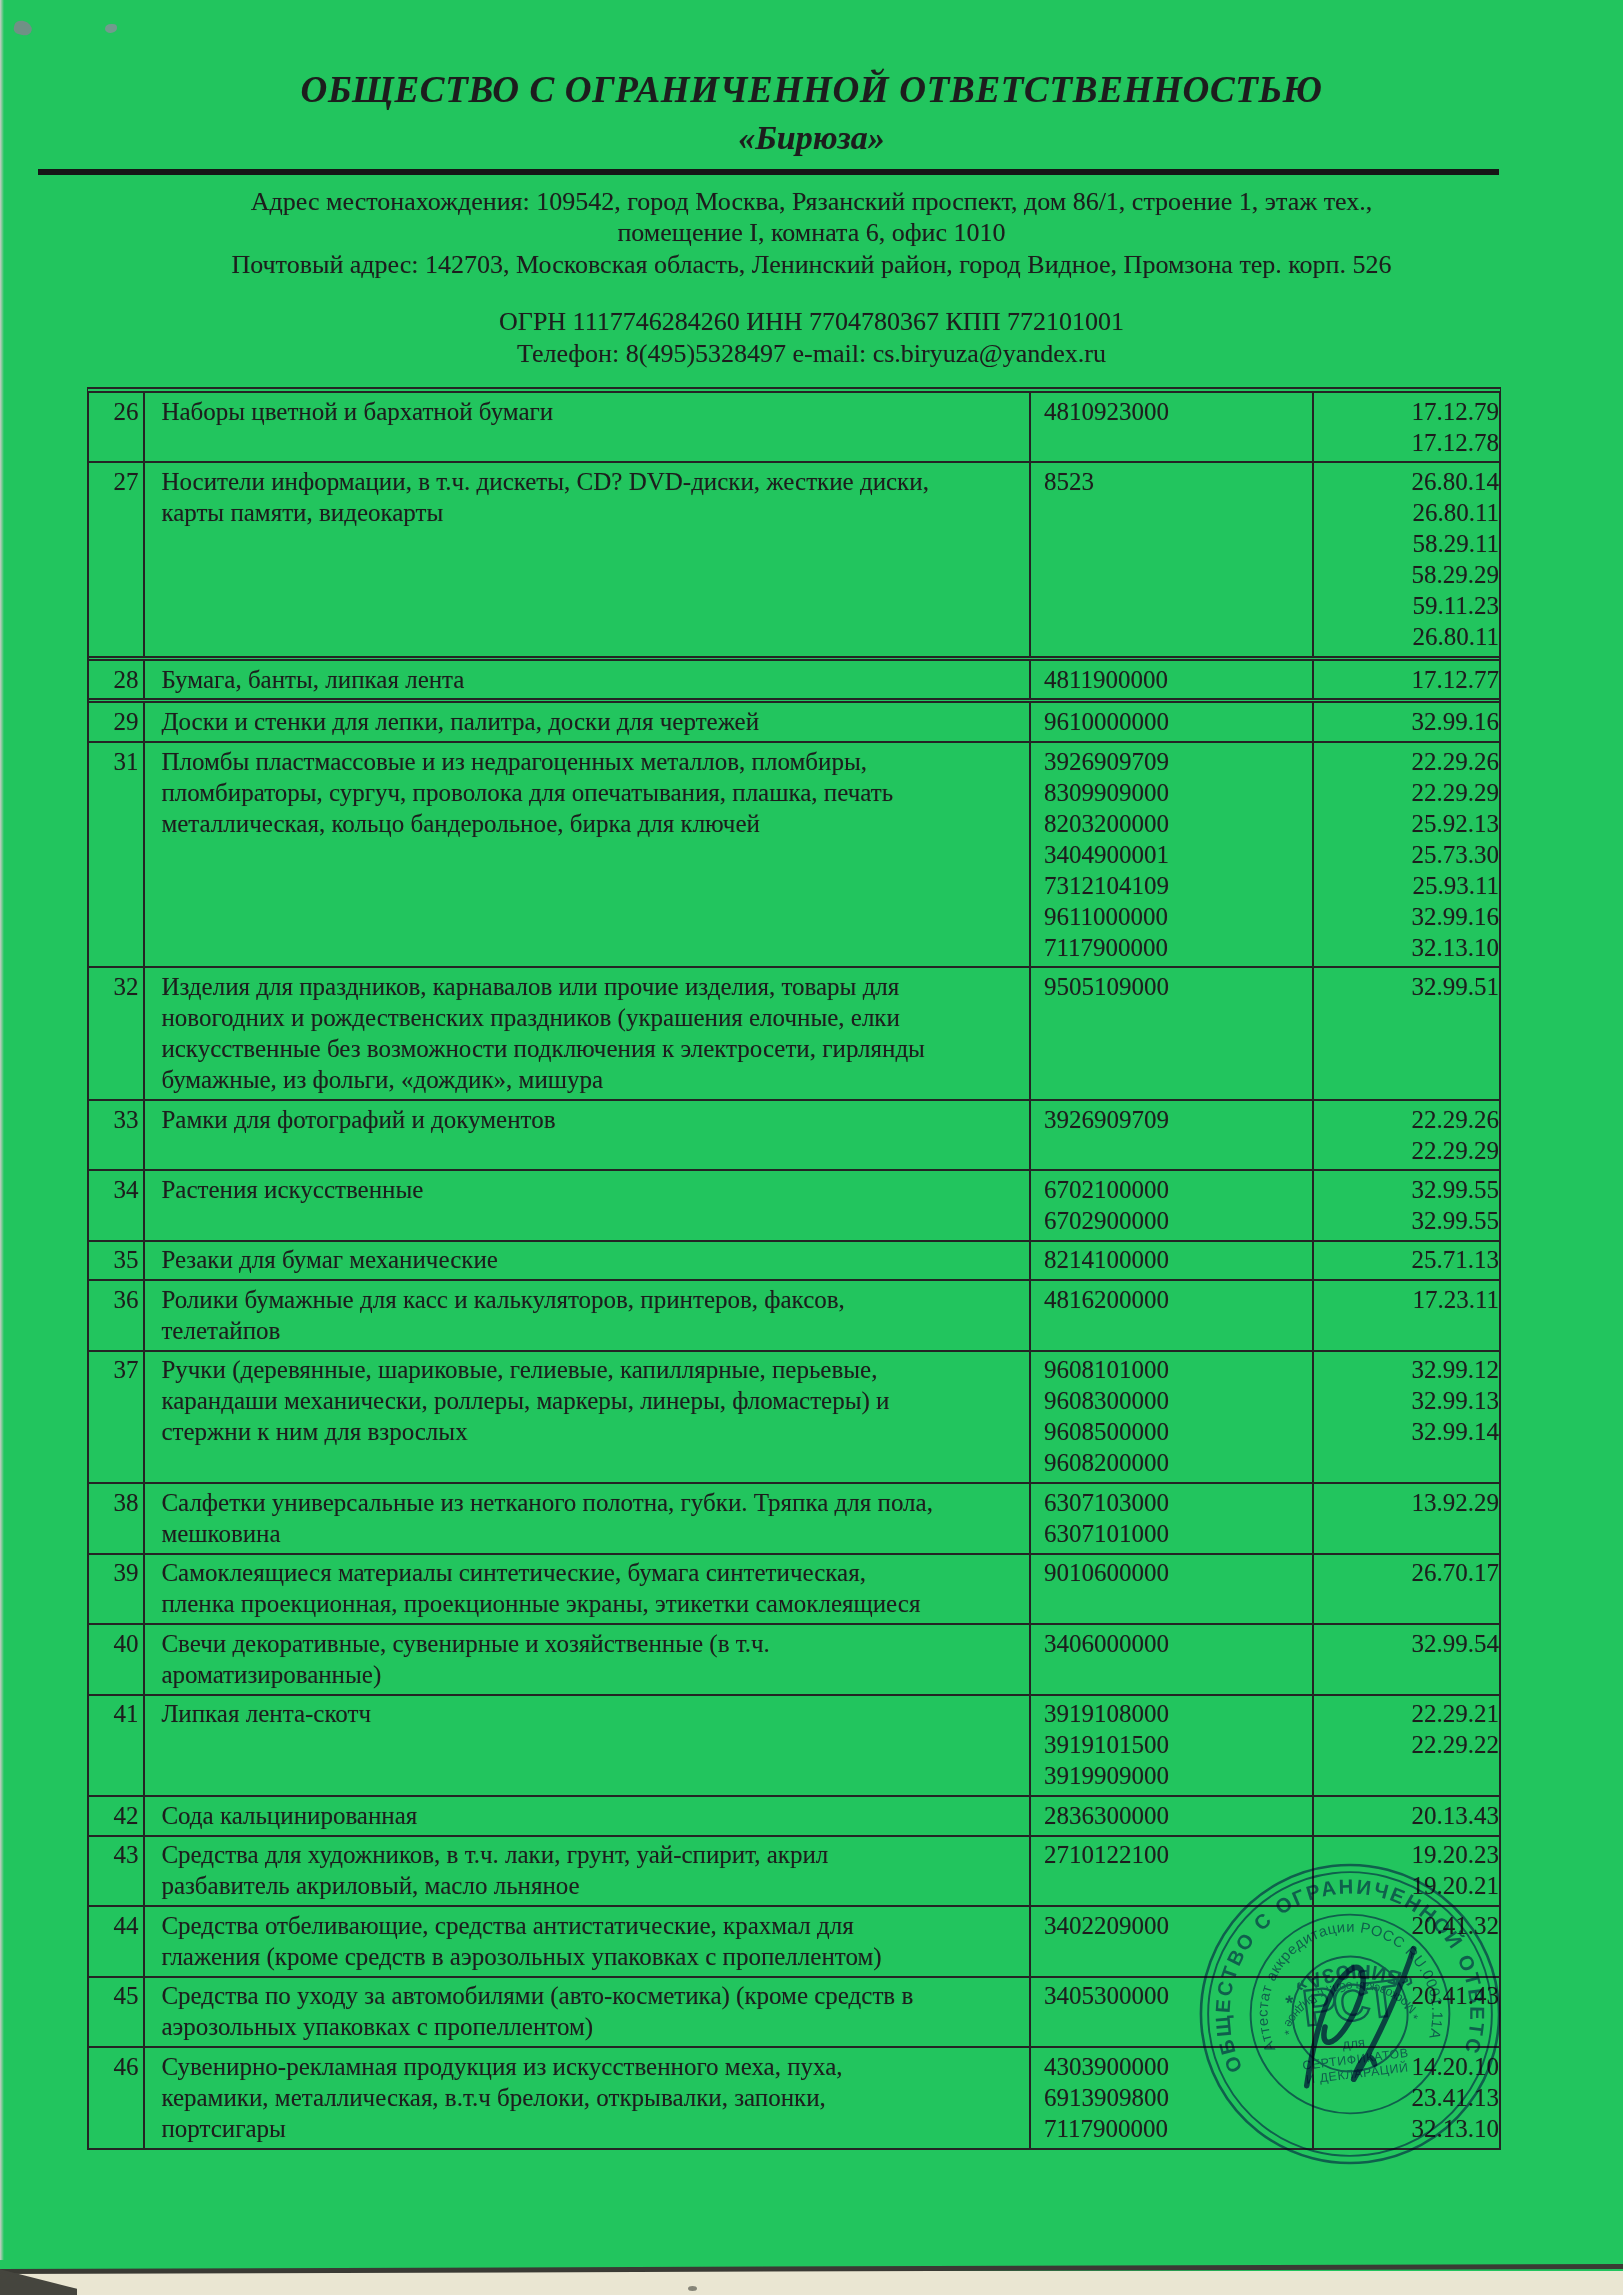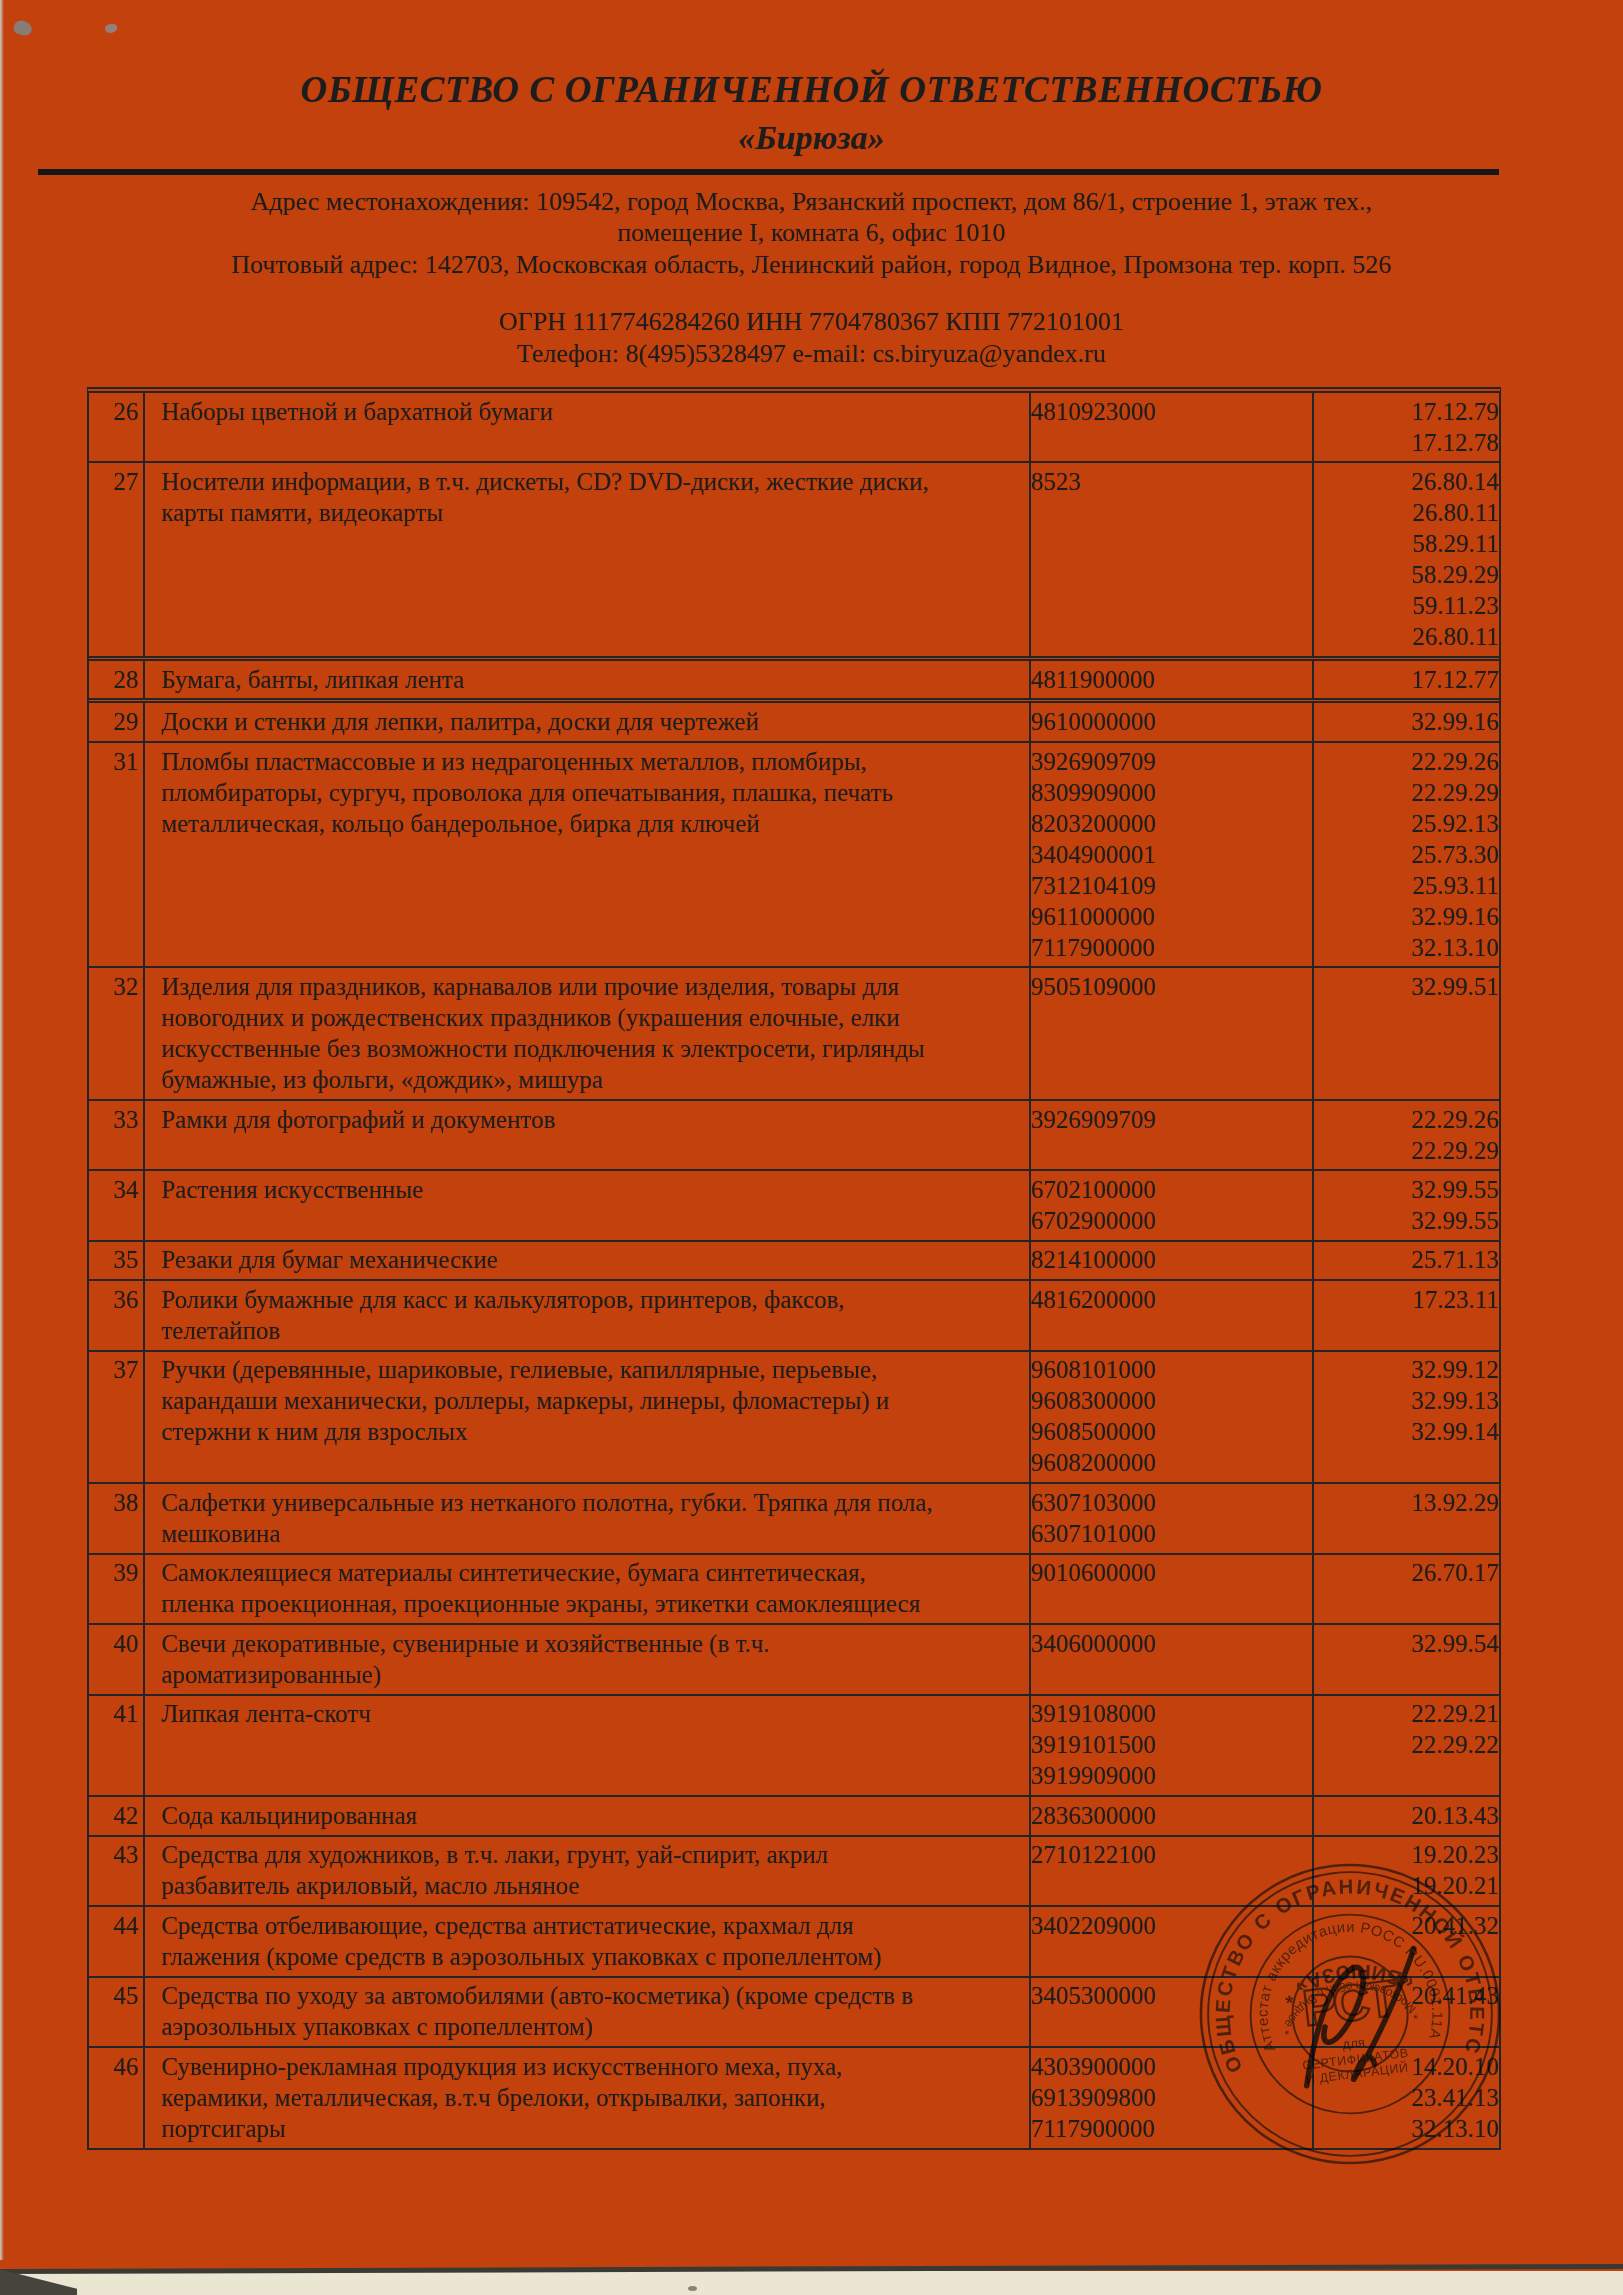--- a/index.html
+++ b/index.html
@@ -1,18 +1,18 @@
 <!DOCTYPE html>
 <html style="font-size:10.5px"><head>
 <meta charset="utf-8">
 <style>
   html,body { margin:0; padding:0; background:#888; }
   .sheet {
     position:relative; width:1623px; height:2295px;
-    background:#c2410c; overflow:hidden;
+    background:#22c55e; overflow:hidden;
     font-family:"Liberation Serif","DejaVu Serif",serif;
     color:#1d1d1d;
   }
   .sheet * { box-sizing:border-box; }
 
   
   .artifact { position:absolute; }
   .smudge-a { left:14.4px; top:21px; width:17.7px; height:13.7px; background:#7e878d; border-radius:45% 60% 50% 40%; opacity:.85; transform:rotate(12deg); }
   .smudge-b { left:105px; top:23.6px; width:11.8px; height:9.2px; background:#87909a; border-radius:55% 40% 60% 50%; opacity:.8; }
   .left-edge { left:0; top:0; width:3.9px; height:2260px; background:linear-gradient(to right,#cccdc8,rgba(204,205,200,0)); }
@@ -39,21 +39,21 @@
     border:2px solid #242424; border-top:6.5px double #242424;
     font-size:25px; line-height:31px;
   }
   .trow { display:flex; border-top:2px solid #242424; }
   .trow:first-child { border-top:none; }
   .trow.dbl { border-top:5.9px double #242424; }
   .cell { padding:2.6px 0 3.9px; }
   .c-num  { width:54px; text-align:center;padding-left:20px; }
   .c-desc { width:886px; border-left:2px solid #242424; padding-left:16.4px; padding-right:6px; }
   .desc-text { white-space:pre-line; }
-  .c-code { width:283px; border-left:2px solid #242424; padding-left:0; }
+  .c-code { width:283px; border-left:2px solid #242424; padding-left:13px; }
   .c-class{ flex:1; border-left:2px solid #242424; padding-left:19.6px;text-align:right; }
   .line { line-height:31px; }
 
   
   .stamp-svg {
     position:absolute; left:1199px; top:1863px; width:302px; height:302px;
     mix-blend-mode:multiply; opacity:.9; transform:rotate(-7deg);
   }
   .stamp-svg text { font-family:"Liberation Sans","DejaVu Sans",sans-serif; }
   .sig-svg {

